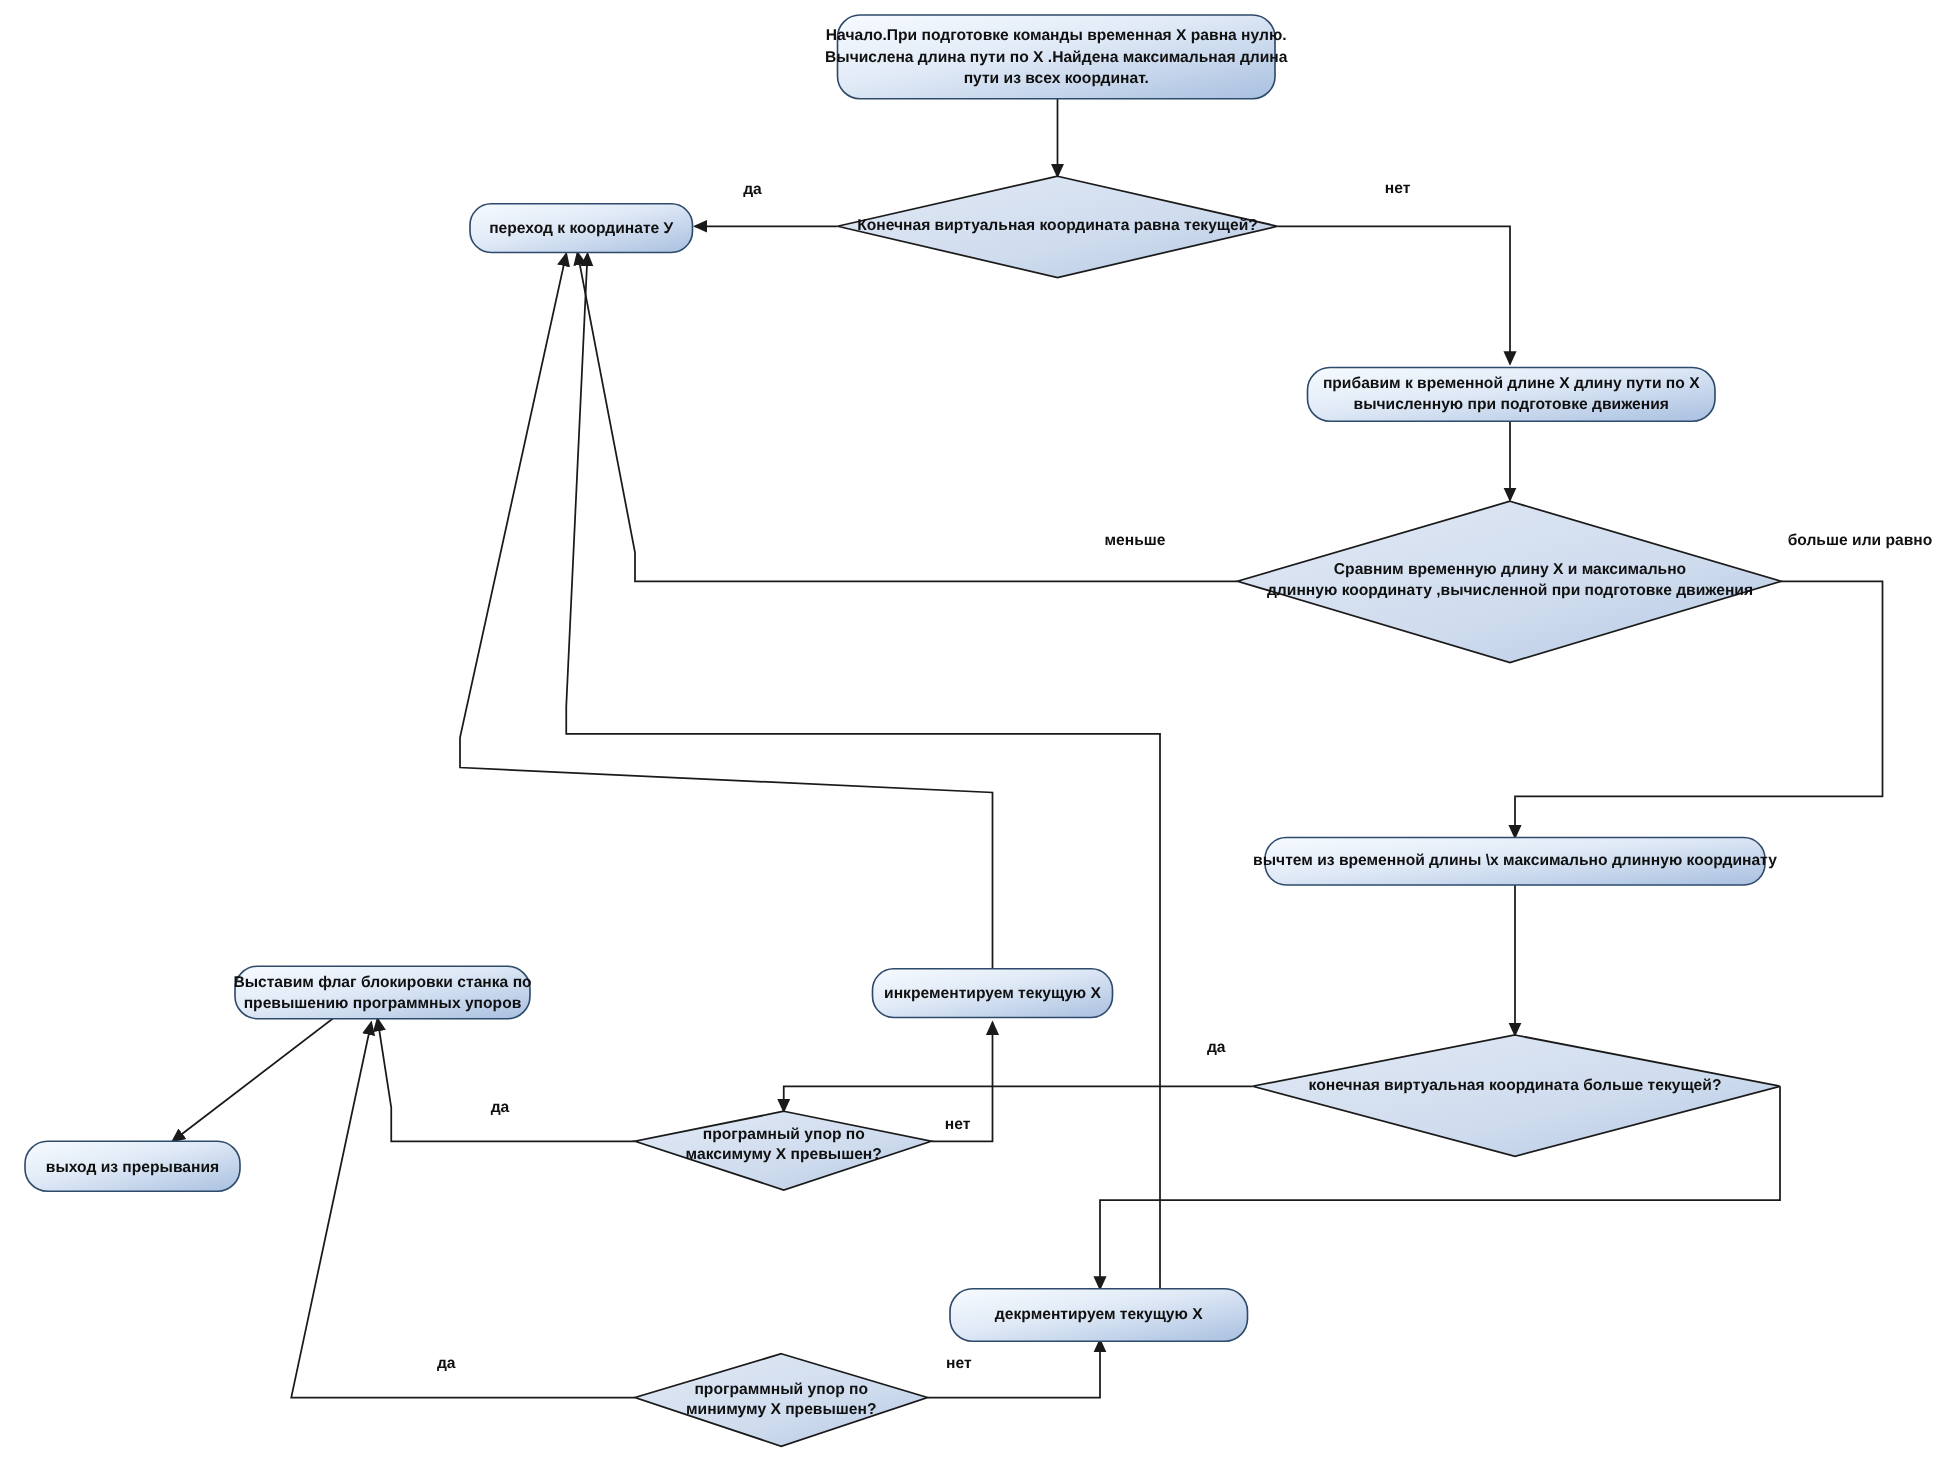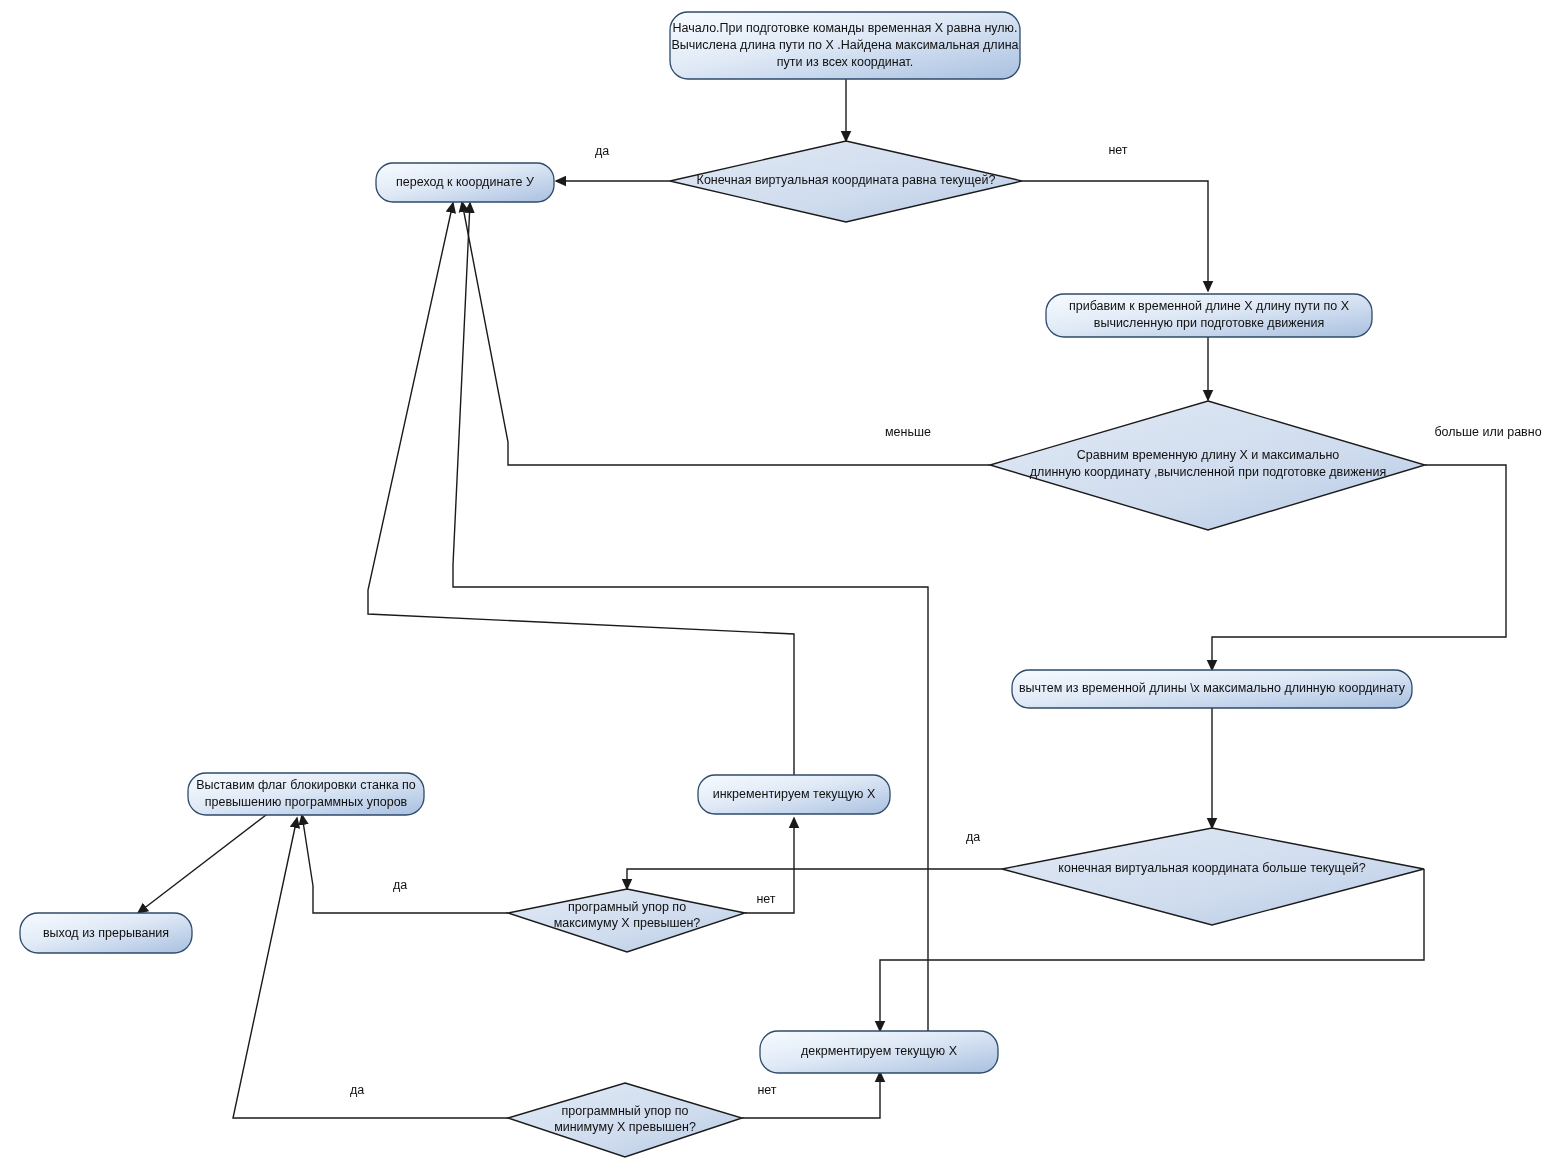--- a/index.html
+++ b/index.html
@@ -10,20 +10,21 @@
   }
   body {
     font-family: "Liberation Sans", sans-serif;
   }
   #canvas-wrap {
     position: relative;
     width: 1555px;
     height: 1171px;
     background: #ffffff;
     overflow: hidden;
+    font-weight: bold;
   }
   #flow-svg {
     position: absolute;
     left: 0;
     top: 0;
     width: 1555px;
     height: 1171px;
   }
   .edge-path {
     fill: none;

